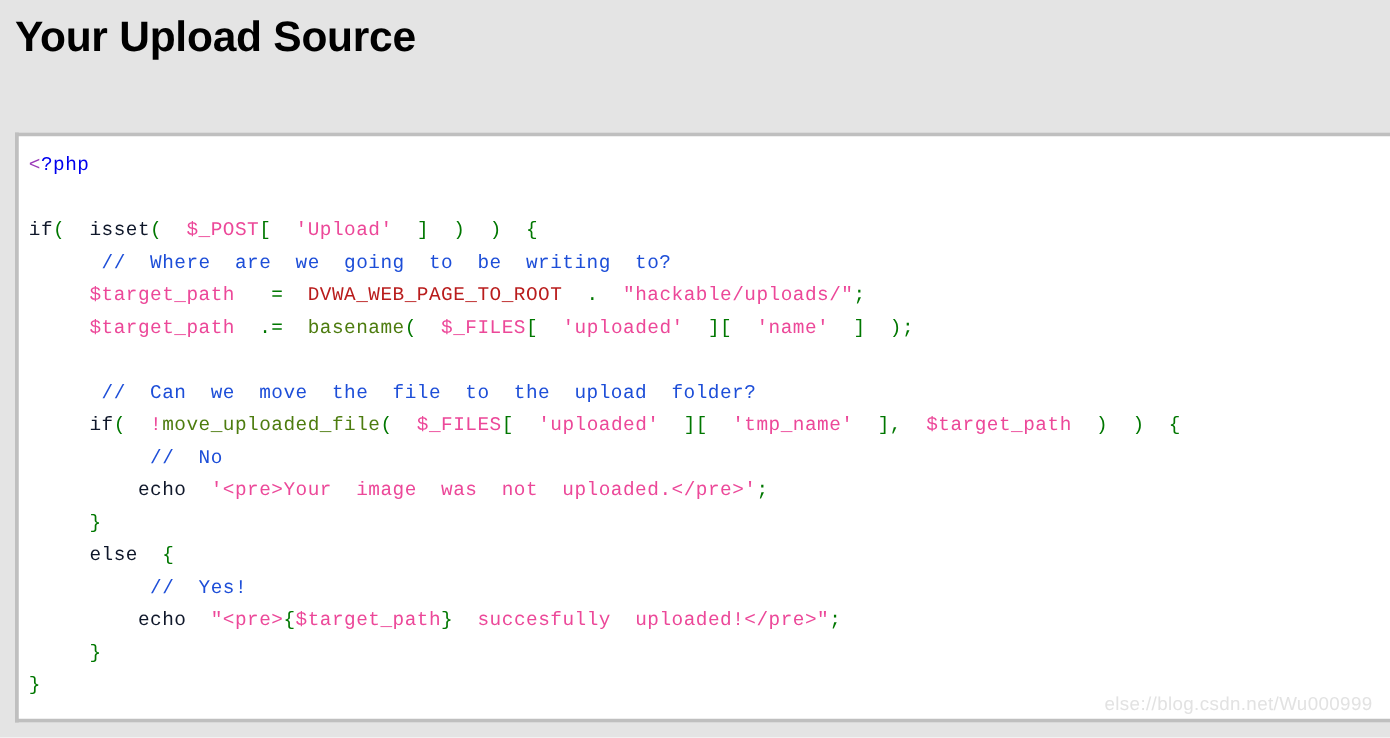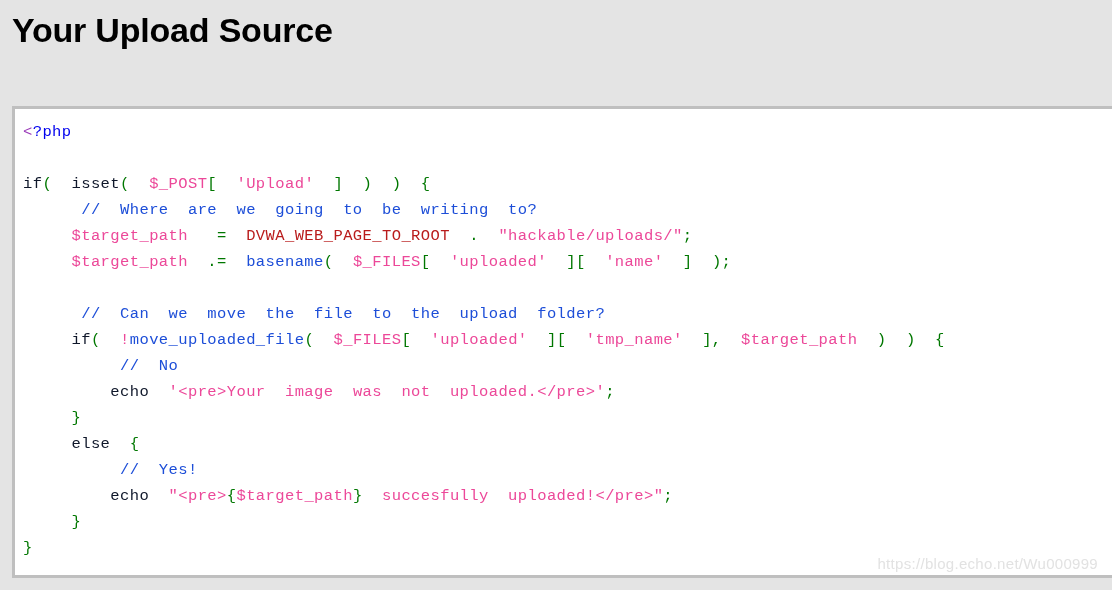--- a/index.html
+++ b/index.html
@@ -48,21 +48,21 @@
     white-space: pre;
     color: #000000;
     letter-spacing: 0.4px;
   }
   #code-block .ln { display: block; min-height: 26px; }
 
   
   .tag     { color: #9a39b8; }   
   .php     { color: #0000ee; }   
   .kw      { color: #0f172a; }   
-  .fn      { color: #1d4ed8; }   
+  .fn      { color: #4d7c0f; }   
   .var     { color: #ec4899; }   
   .str     { color: #ec4899; }   
   .cmt     { color: #1d4ed8; }   
   .brk     { color: #007700; }   
   .op      { color: #007700; }   
   .con     { color: #b91c1c; }   
   .brace   { color: #007700; }
 
   #watermark {
     position: absolute;
@@ -78,13 +78,13 @@
 </style>
 </head>
 <body>
 
 <h1 id="page-title">Your Upload Source</h1>
 
 <div id="code-panel">
   <pre id="code-block"><span class="ln"><span class="tag">&lt;</span><span class="php">?php</span></span><span class="ln"> </span><span class="ln"><span class="kw">if</span><span class="brk">(</span>  <span class="kw">isset</span><span class="brk">(</span>  <span class="var">$_POST</span><span class="brk">[</span>  <span class="str">'Upload'</span>  <span class="brk">]</span>  <span class="brk">)</span>  <span class="brk">)</span>  <span class="brace">{</span></span><span class="ln">      <span class="cmt">//  Where  are  we  going  to  be  writing  to?</span></span><span class="ln">     <span class="var">$target_path</span>   <span class="op">=</span>  <span class="con">DVWA_WEB_PAGE_TO_ROOT</span>  <span class="op">.</span>  <span class="str">"hackable/uploads/"</span><span class="brk">;</span></span><span class="ln">     <span class="var">$target_path</span>  <span class="op">.=</span>  <span class="fn">basename</span><span class="brk">(</span>  <span class="var">$_FILES</span><span class="brk">[</span>  <span class="str">'uploaded'</span>  <span class="brk">][</span>  <span class="str">'name'</span>  <span class="brk">]</span>  <span class="brk">);</span></span><span class="ln"> </span><span class="ln">      <span class="cmt">//  Can  we  move  the  file  to  the  upload  folder?</span></span><span class="ln">     <span class="kw">if</span><span class="brk">(</span>  <span class="str">!</span><span class="fn">move_uploaded_file</span><span class="brk">(</span>  <span class="var">$_FILES</span><span class="brk">[</span>  <span class="str">'uploaded'</span>  <span class="brk">][</span>  <span class="str">'tmp_name'</span>  <span class="brk">],</span>  <span class="var">$target_path</span>  <span class="brk">)</span>  <span class="brk">)</span>  <span class="brace">{</span></span><span class="ln">          <span class="cmt">//  No</span></span><span class="ln">         <span class="kw">echo</span>  <span class="str">'&lt;pre&gt;Your  image  was  not  uploaded.&lt;/pre&gt;'</span><span class="brk">;</span></span><span class="ln">     <span class="brace">}</span></span><span class="ln">     <span class="kw">else</span>  <span class="brace">{</span></span><span class="ln">          <span class="cmt">//  Yes!</span></span><span class="ln">         <span class="kw">echo</span>  <span class="str">"&lt;pre&gt;</span><span class="brace">{</span><span class="var">$target_path</span><span class="brace">}</span><span class="str">  succesfully  uploaded!&lt;/pre&gt;"</span><span class="brk">;</span></span><span class="ln">     <span class="brace">}</span></span><span class="ln"><span class="brace">}</span></span><span class="ln"> </span><span class="ln"><span class="php">?</span><span class="tag">&gt;</span></span></pre>
 </div>
 
-<div id="watermark">https://blog.echo.net/Wu000999</div>
+<div id="watermark">else://blog.csdn.net/Wu000999</div>
 
 </body></html>

